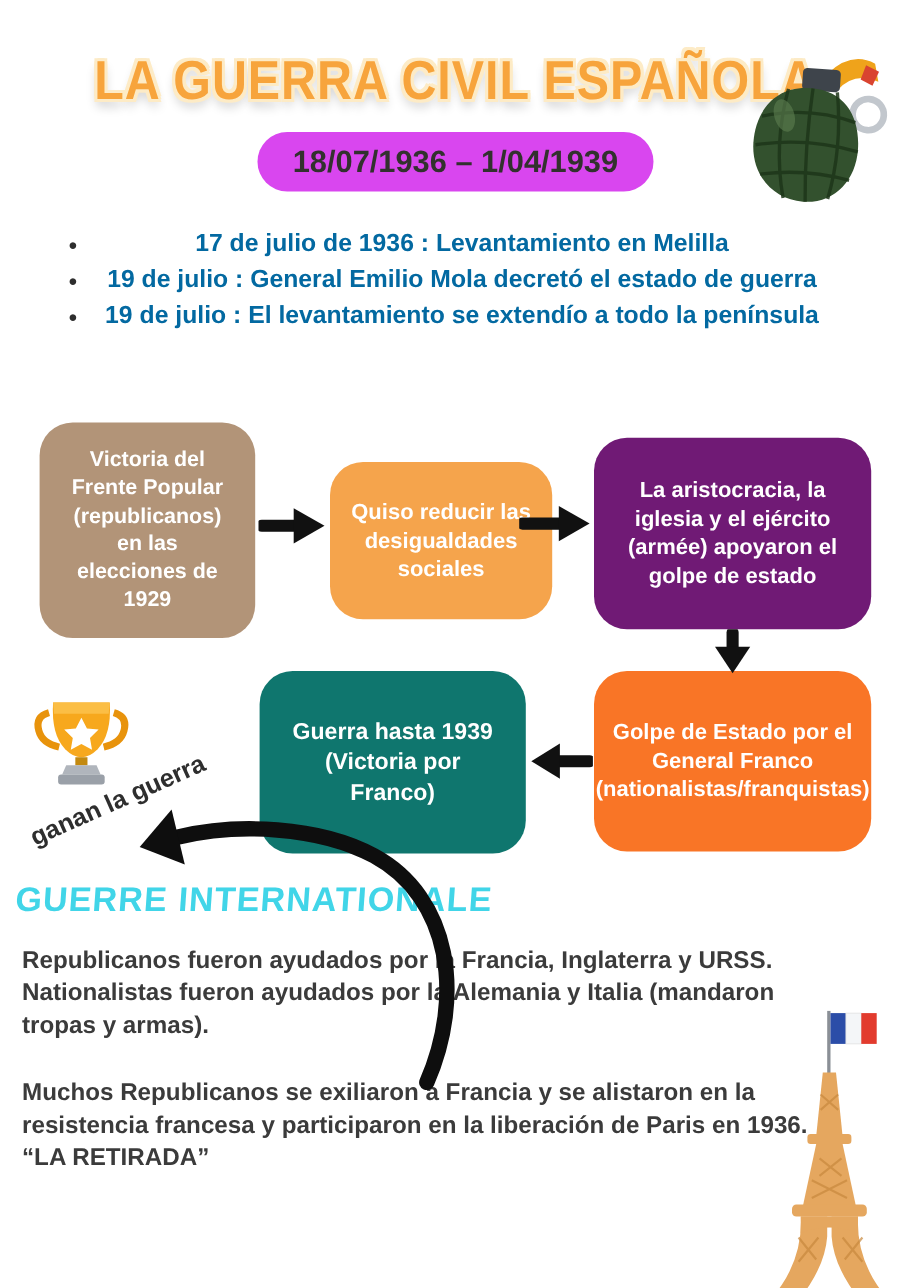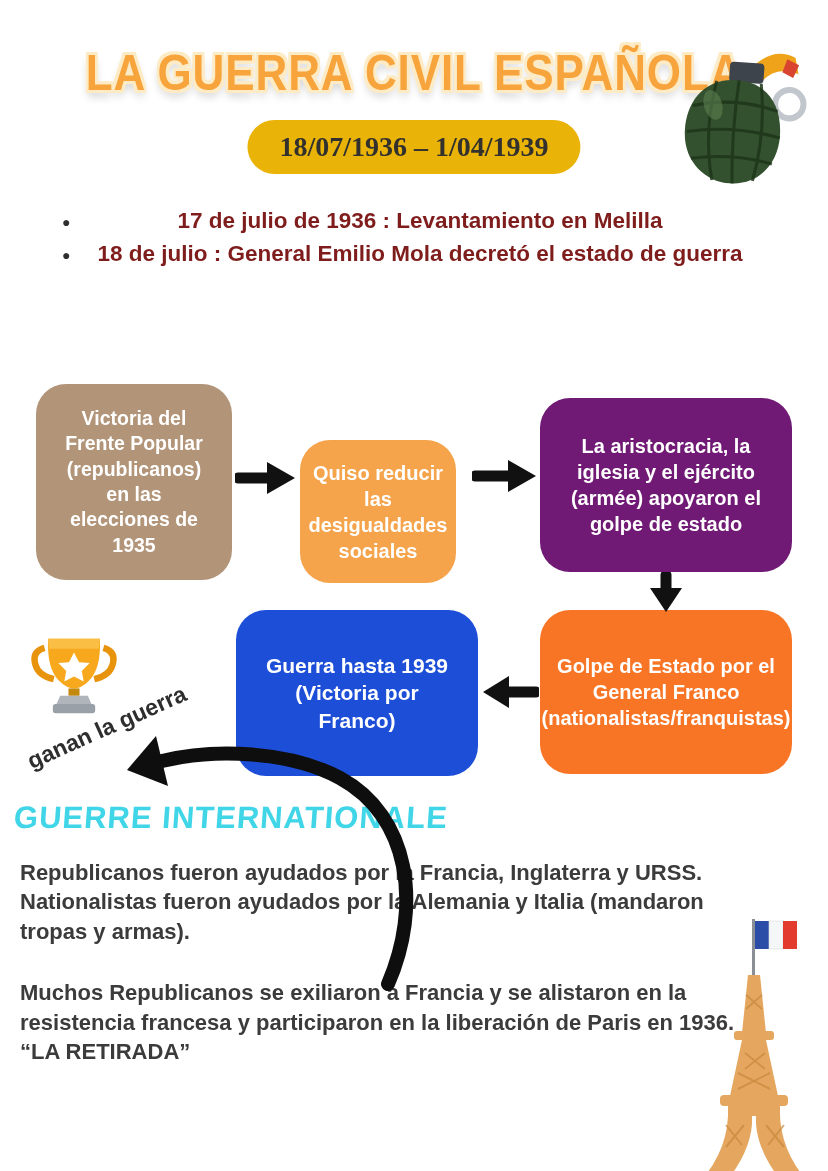--- a/index.html
+++ b/index.html
@@ -29,35 +29,35 @@
     font-size:28px; font-weight:800; color:#32312E; white-space:nowrap;
   }
   .grenade { position:absolute; left:668px; top:20px; width:146px; height:152px; transform:rotate(4deg); }
 
   
   .bullets {
     position:absolute; top:190px; left:56px; width:716px; list-style:none;
   }
   .bullets li {
     position:relative; text-align:center; padding:0 14px 0 26px;
-    font-size:22.5px; font-weight:700; color:#7f1d1d; line-height:1.33;
+    font-size:22.5px; font-weight:700; color:#0369a1; line-height:1.33;
     margin-bottom:3px;
   }
   .bullets li::before {
     content:"●"; position:absolute; left:6px; top:7px; font-size:14px; color:#2E2E2E;
   }
 
   
   .fbox {
     position:absolute; border-radius:30px; color:#ffffff; font-weight:700;
     display:flex; align-items:center; justify-content:center; text-align:center;
     padding:14px 18px; font-size:20px; line-height:1.3; overflow-wrap:break-word;
   }
   .fbox-victory   { left:36px;  top:368px; width:196px; height:196px; font-size:19.5px; }
-  .fbox-inequality{ left:300px; top:424px; width:156px; height:143px; }
+  .fbox-inequality{ left:300px; top:404px; width:202px; height:143px; }
   .fbox-aristocracy{ left:540px; top:382px; width:252px; height:174px; }
   .fbox-coup      { left:540px; top:594px; width:252px; height:164px; }
   .fbox-war       { left:236px; top:594px; width:242px; height:166px; font-size:21px; }
 
   .flow-arrow { position:absolute; }
 
   
   .trophy { position:absolute; left:28px; top:606px; width:92px; height:96px; }
   .trophy-caption {
     position:absolute; left:2px; top:698px; width:210px; text-align:center;
@@ -81,21 +81,21 @@
 
   .eiffel { position:absolute; left:690px; top:898px; width:130px; height:274px; }
 </style>
 </head>
 <body>
 
 <div class="page">
 
   <h1 class="title" style="color: rgb(247, 164, 60);">LA GUERRA CIVIL ESPAÑOLA</h1>
 
-  <div class="date-badge" style="background: #eab308; font-family: Liberation Serif, serif;">18/07/1936 – 1/04/1939</div>
+  <div class="date-badge" style="background: #d946ef;">18/07/1936 – 1/04/1939</div>
 
   <div class="grenade">
     <svg viewBox="0 0 140 150" width="100%" height="100%">
       <path d="M78 30 Q 98 8 120 18 L124 34 Q 102 26 88 44 Z" fill="#EFA31B"></path>
       <path d="M112 20 l12 5 -5 13 -11 -5 Z" fill="#D94430"></path>
       <circle cx="117" cy="64" r="14" fill="none" stroke="#C2C7CD" stroke-width="6"></circle>
       <rect x="56" y="26" width="34" height="20" rx="4" fill="#3E444B"></rect>
       <path d="M64 44 C 30 44 16 70 16 96 C 16 126 38 146 64 146 C 92 146 110 124 110 96 C 110 68 96 44 64 44 Z" fill="#33512E"></path>
       <g stroke="#1E3619" stroke-width="3" fill="none" opacity="0.85">
         <path d="M22 72 Q 64 60 106 72"></path>
@@ -104,32 +104,33 @@
         <path d="M44 46 Q 34 96 46 144"></path>
         <path d="M66 44 Q 62 96 66 146"></path>
         <path d="M88 46 Q 96 96 86 142"></path>
       </g>
       <ellipse cx="42" cy="70" rx="9" ry="15" fill="#5E7E50" opacity="0.6" transform="rotate(-20 42 70)"></ellipse>
     </svg>
   </div>
 
   <ul class="bullets">
     <li>17 de julio de 1936 : Levantamiento en Melilla</li>
-    <li>18 de julio : General Emilio Mola decretó el estado de guerra</li>
+    <li>19 de julio : General Emilio Mola decretó el estado de guerra</li>
+    <li>19 de julio : El levantamiento se extendío a todo la península</li>
   </ul>
 
-  <div class="fbox fbox-victory" style="background: rgb(178, 148, 120);">Victoria del Frente Popular (republicanos) en las elecciones de 1935</div>
+  <div class="fbox fbox-victory" style="background: rgb(178, 148, 120);">Victoria del Frente Popular (republicanos) en las elecciones de 1929</div>
 
   <div class="fbox fbox-inequality" style="background: rgb(245, 164, 76);">Quiso reducir las desigualdades sociales</div>
 
   <div class="fbox fbox-aristocracy" style="background: #701a75;">La aristocracia, la iglesia y el ejército (armée) apoyaron el golpe de estado</div>
 
   <div class="fbox fbox-coup" style="background: rgb(249, 117, 38);">Golpe de Estado por el General Franco (nationalistas/franquistas)</div>
 
-  <div class="fbox fbox-war" style="background: #1d4ed8;">Guerra hasta 1939 (Victoria por Franco)</div>
+  <div class="fbox fbox-war" style="background: #0f766e;">Guerra hasta 1939 (Victoria por Franco)</div>
 
   <svg class="flow-arrow" style="left:235px; top:442px;" width="62" height="40" viewBox="0 0 62 40">
     <path d="M3 20 H36" stroke="#111" stroke-width="11" stroke-linecap="round" fill="none"></path>
     <path d="M32 4 L60 20 L32 36 Z" fill="#111"></path>
   </svg>
 
   <svg class="flow-arrow" style="left:472px; top:440px;" width="66" height="40" viewBox="0 0 66 40">
     <path d="M3 20 H40" stroke="#111" stroke-width="11" stroke-linecap="round" fill="none"></path>
     <path d="M36 4 L64 20 L36 36 Z" fill="#111"></path>
   </svg>

